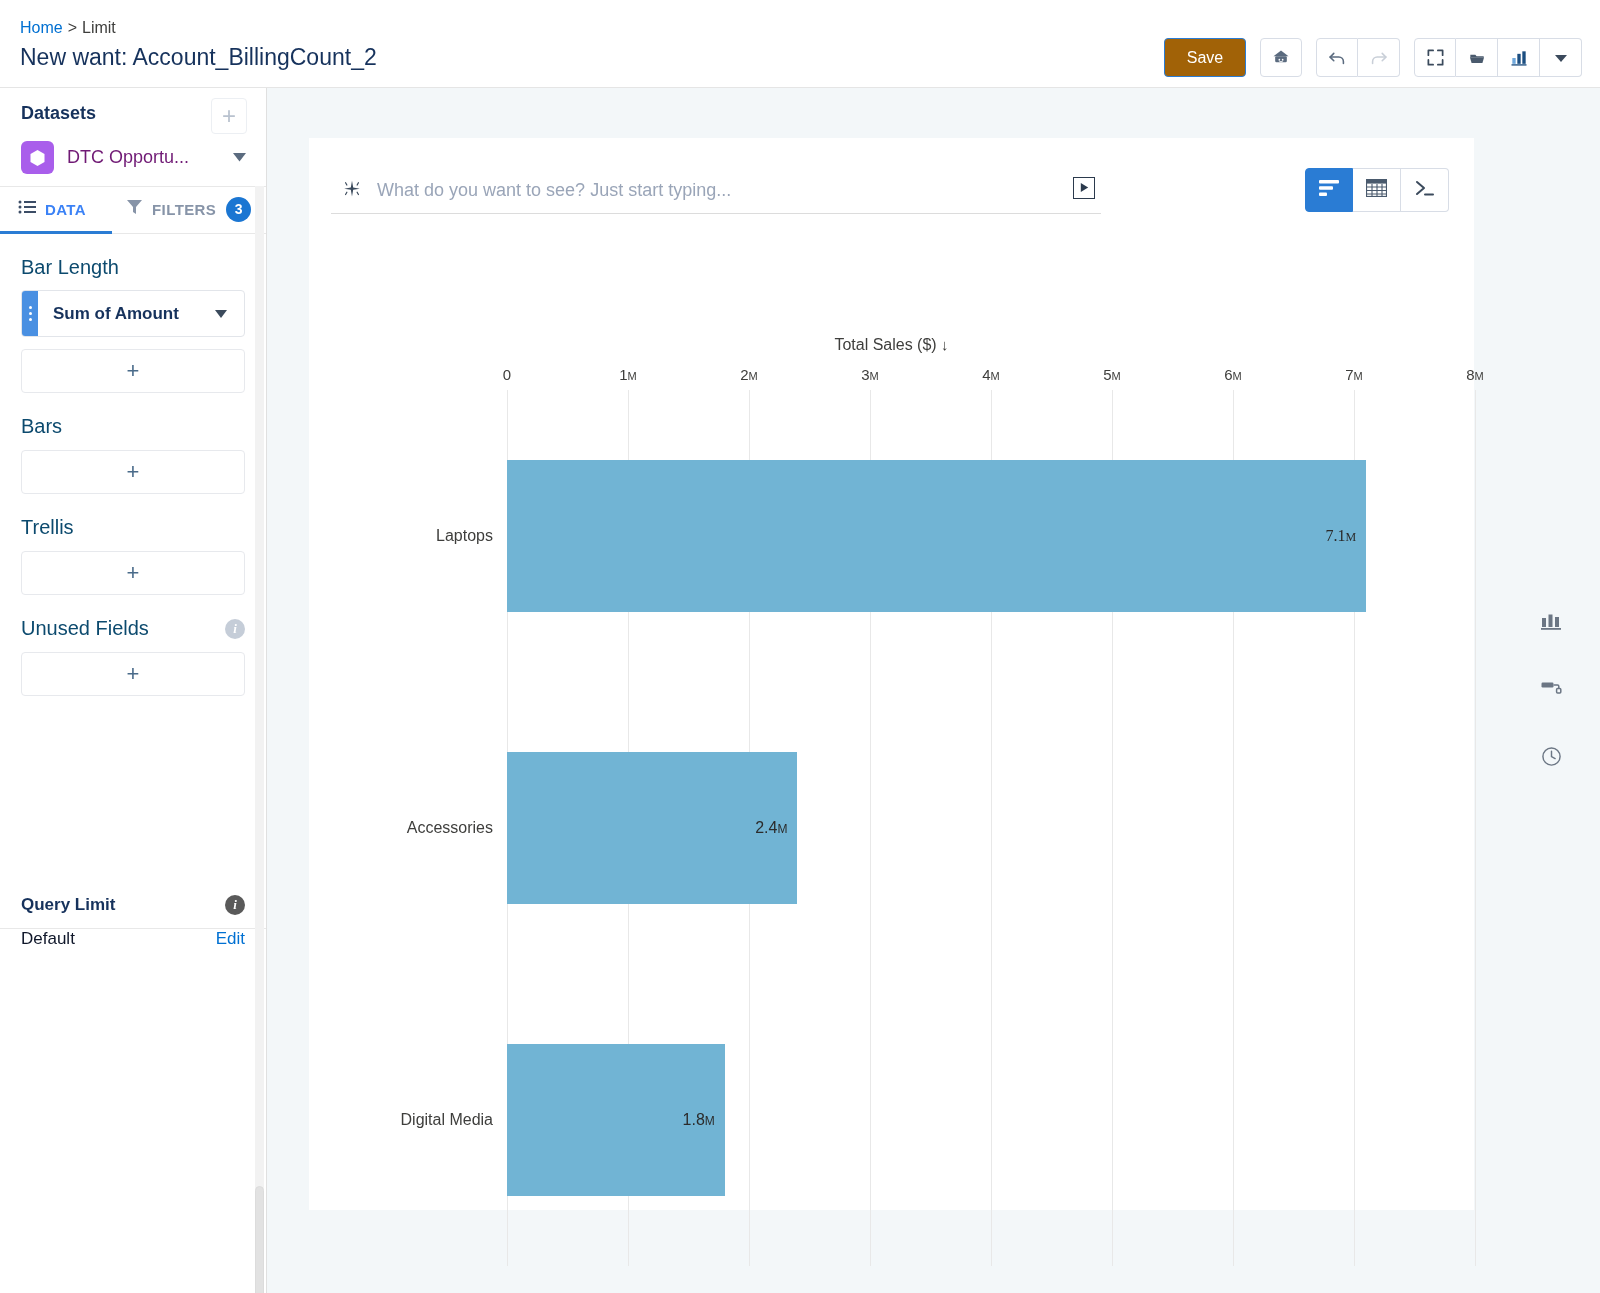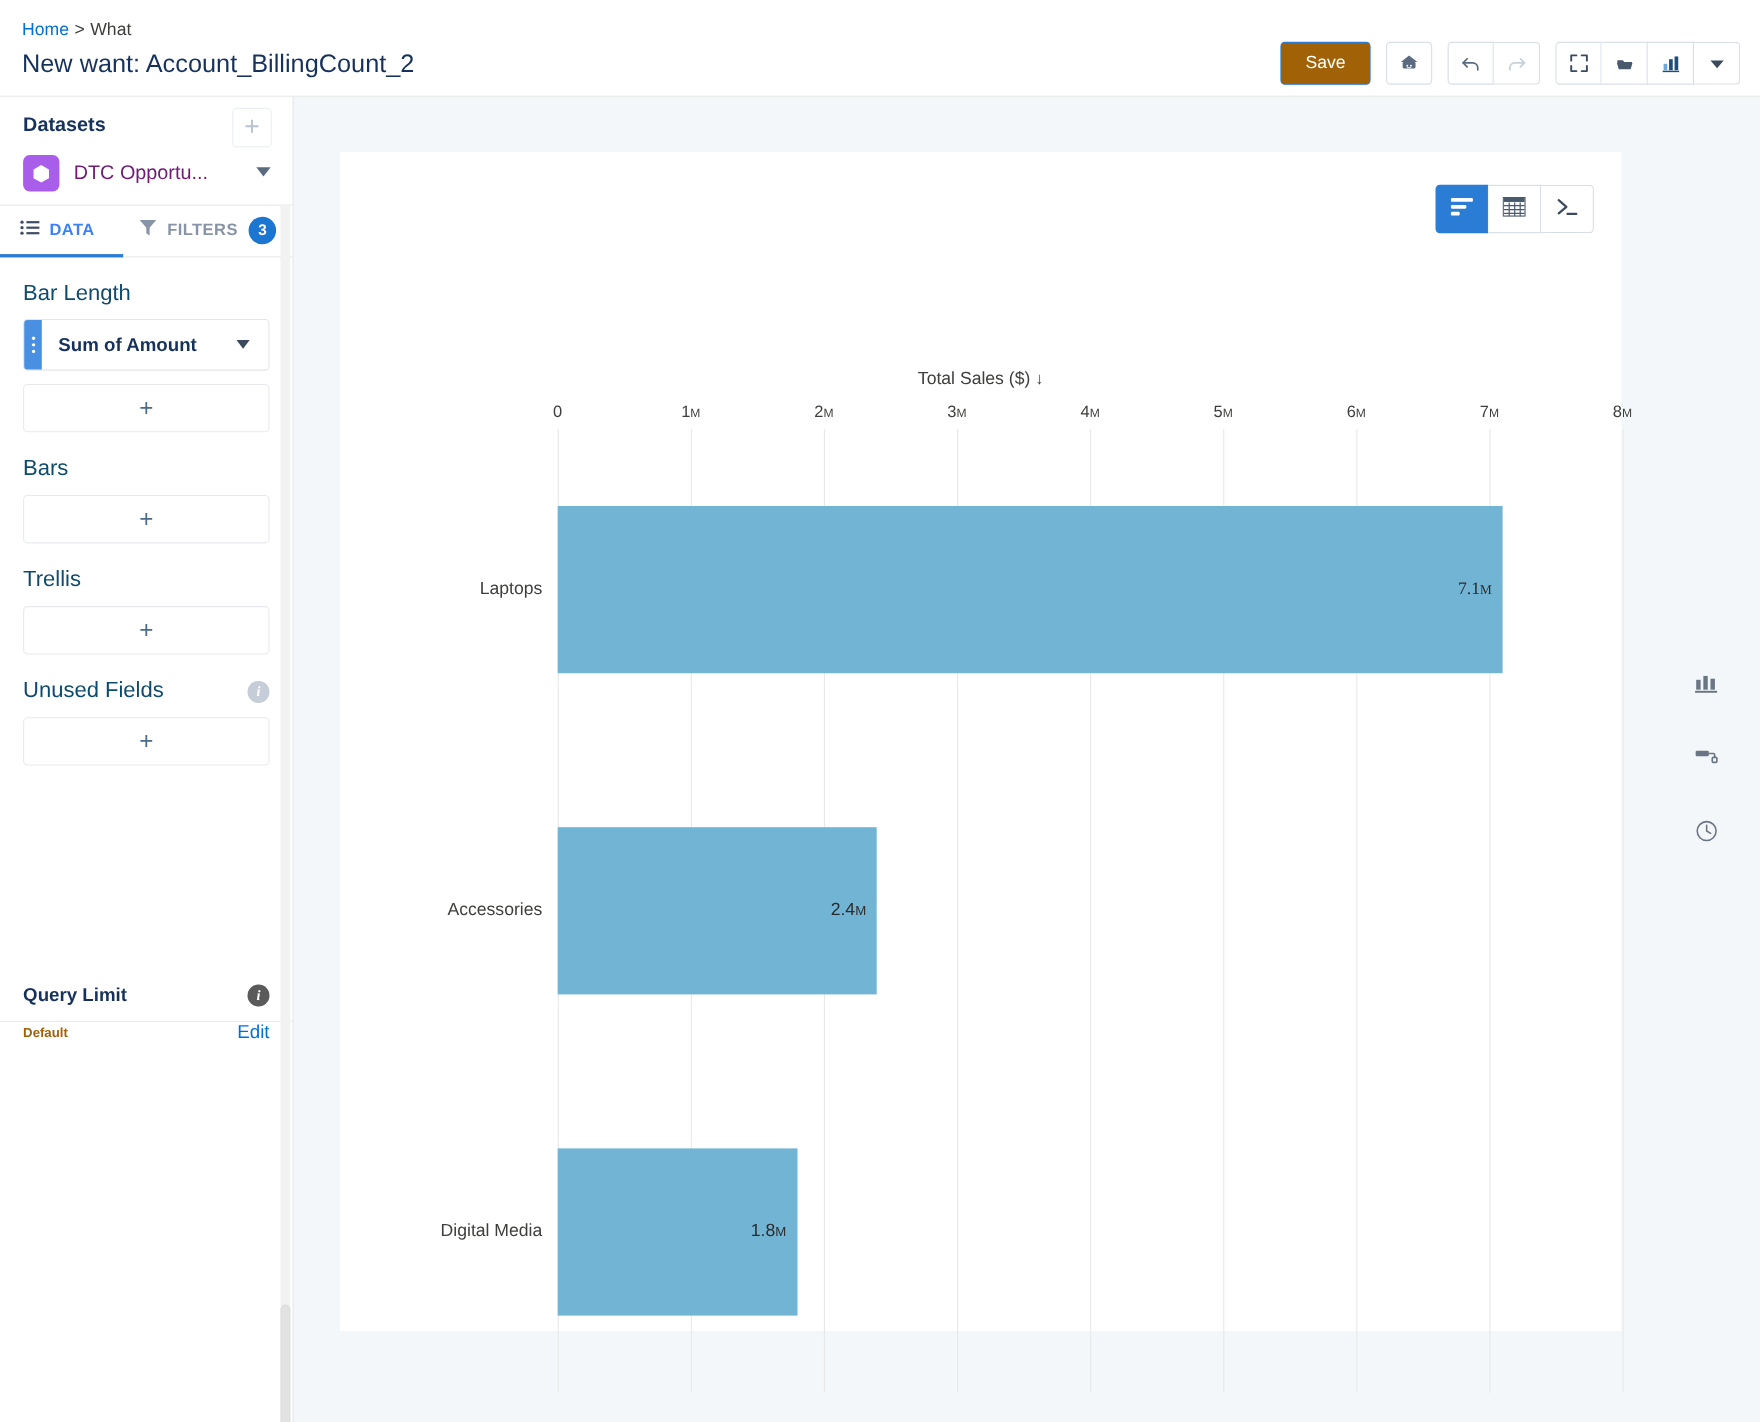--- a/index.html
+++ b/index.html
@@ -118,21 +118,21 @@
     display: flex; align-items: center; justify-content: center; cursor: pointer;
   }
   .info-dot.dark { background: #5a5a5a; }
 
   .query-limit {
     position: absolute; left: 0; top: 753px; width: 266px;
     border-top: 1px solid #e8e8e8; padding: 22px 21px 20px 21px;
   }
   .ql-row { display: flex; align-items: center; }
   .ql-title { font-size: 17px; font-weight: bold; color: #16325c; }
-  .ql-val { font-size: 12px; font-weight: bold; color: #a16207; margin-top: 14px; }
+  .ql-val { font-size: 17px; font-weight: normal; color: #0f172a; margin-top: 14px; }
   .ql-edit { margin-left: auto; font-size: 17px; color: #0070d2; cursor: pointer; margin-top: 14px; }
   .ql-sep { position: absolute; left: 0; top: 840px; width: 266px; border-top: 1px solid #e8e8e8; }
   .sb-track {
     position: absolute; right: 2px; top: 98px; width: 9px; height: 1190px;
     background: #f2f2f2;
   }
   .sb-thumb {
     position: absolute; right: 2px; top: 1098px; width: 9px; height: 185px;
     background: #e2e2e2; border-radius: 5px; border: 1px solid #dcdcdc; cursor: pointer;
   }
@@ -201,21 +201,21 @@
   .rr-btn {
     position: absolute; right: 10px; width: 34px; height: 34px;
     display: flex; align-items: center; justify-content: center; cursor: pointer;
   }
 </style>
 </head>
 <body>
 
 <div class="header">
   <div class="breadcrumb">
-    <span class="crumb-link">Home</span><span class="crumb-sep">&gt;</span><span>What</span>
+    <span class="crumb-link">Home</span><span class="crumb-sep">&gt;</span><span>Limit</span>
   </div>
   <div class="page-title">New want: Account_BillingCount_2</div>
 
   <div class="toolbar">
     <div class="btn-save">Save</div>
 
     <div class="btn-group">
       <div class="tb-btn">
         <span>
           <svg width="20" height="20" viewBox="0 0 24 24">
@@ -378,20 +378,37 @@
     </div>
   </div>
 
   <div class="sb-track"></div>
   <div class="sb-thumb"></div>
 </div>
 
 <div class="main">
   <div class="canvas-card">
 
+    <div class="searchbar">
+      <span class="sb-spark">
+        <svg width="22" height="22" viewBox="0 0 24 24">
+          <path d="M12 2 L13.3 9.2 L20.5 10.5 L13.3 11.8 L12 19 L10.7 11.8 L3.5 10.5 L10.7 9.2 Z" fill="#3b4a5c"></path>
+          <path d="M5 4 L6.4 6.6 M19 4 L17.6 6.6 M5 17 L6.4 14.4 M19 17 L17.6 14.4" stroke="#3b4a5c" stroke-width="1.3" stroke-linecap="round"></path>
+        </svg>
+      </span>
+      <input class="sb-input" type="text" placeholder="What do you want to see? Just start typing..." style="">
+      <div class="sb-run">
+        <span>
+          <svg width="11" height="11" viewBox="0 0 12 12">
+              <path d="M2 1 L10 6 L2 11 Z" fill="#2b3a4d"></path>
+            </svg>
+        </span>
+      </div>
+      <div class="sb-line"></div>
+    </div>
 
     <div class="viewtoggle">
       <div class="vt-btn active">
         <span>
           <svg width="22" height="18" viewBox="0 0 22 18">
             <rect x="1" y="1" width="20" height="3.4" rx="1" fill="#ffffff"></rect>
             <rect x="1" y="7.3" width="14" height="3.4" rx="1" fill="#ffffff"></rect>
             <rect x="1" y="13.6" width="8" height="3.4" rx="1" fill="#ffffff"></rect>
           </svg>
         </span>

